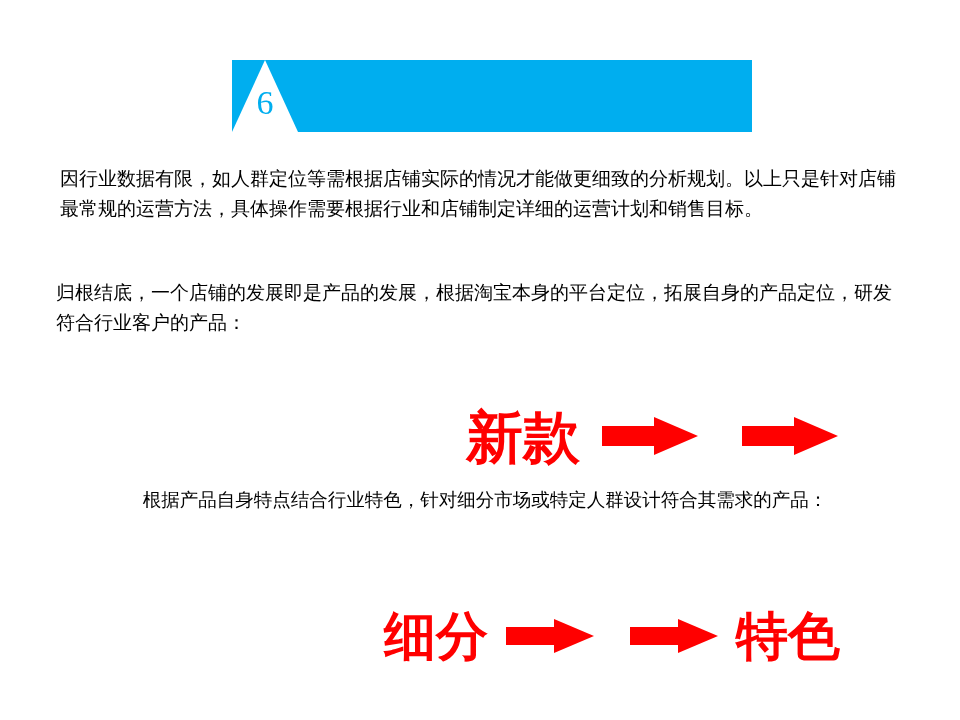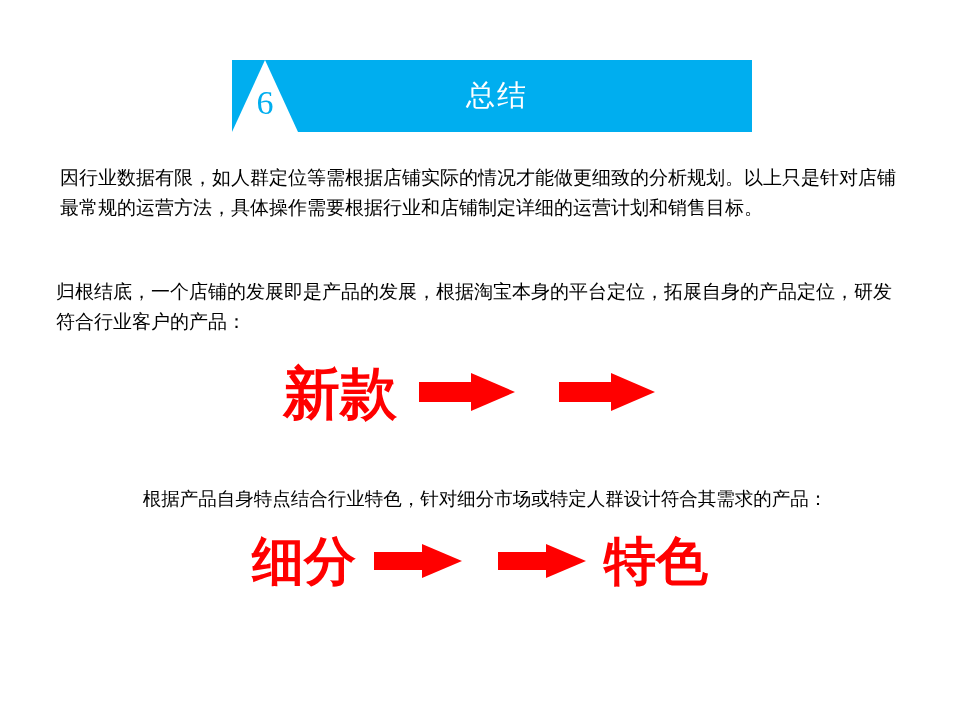--- a/index.html
+++ b/index.html
@@ -62,39 +62,40 @@
     font-size: 29px;
     color: #ffffff;
     font-family: "DejaVu Sans", sans-serif;
     letter-spacing: 2px;
     padding-right: 56px;
   }
 
   
   .para {
     position: absolute;
-    font-family: Liberation Mono, monospace;
+    font-family: Liberation Serif, serif;
     font-size: 19px;
     line-height: 30px;
     color: #000000;
     white-space: pre-wrap;
   }
   #para1 { left: 60px; top: 164px; width: 850px; }
   #para2 { left: 56px; top: 278px; width: 850px; }
   #para3 { left: 60px; top: 486px; width: 850px; font-size: 18.5px; line-height: 29px; text-align: center;}
 
   
   .arrow-row {
     position: absolute;
     display: flex;
     align-items: center;
-    justify-content: center;
+    justify-content: flex-end;
+    margin-top: 44px;
   }
   #arrow-row-1 { left: 100px; top: 352px; width: 760px; height: 80px; }
-  #arrow-row-2 { left: 120px; top: 521px; width: 720px; height: 80px; }
+  #arrow-row-2 { left: 120px; top: 552px; width: 720px; height: 80px; }
 
   .red-word {
     color: #ff0000;
     font-family: "DejaVu Serif", serif;
     font-weight: bold;
     font-size: 57px;
     line-height: 1;
     white-space: nowrap;
   }
   #arrow-row-2 .red-word { font-size: 52px; }
@@ -134,21 +135,20 @@
   }
 </style>
 </head>
 <body>
 
 <div class="title-banner">
   <div class="title-number-block">
     <div class="title-number-chevron"></div>
     <div class="title-number">6</div>
   </div>
-  <div class="title-text">总结</div>
 </div>
 
 <div class="para" id="para1">因行业数据有限，如人群定位等需根据店铺实际的情况才能做更细致的分析规划。以上只是针对店铺最常规的运营方法，具体操作需要根据行业和店铺制定详细的运营计划和销售目标。</div>
 
 <div class="para" id="para2">归根结底，一个店铺的发展即是产品的发展，根据淘宝本身的平台定位，拓展自身的产品定位，研发符合行业客户的产品：</div>
 
 <div class="arrow-row" id="arrow-row-1">
   <span class="red-word">新款</span>
   <span class="arrow">
     <span class="shaft"></span>

